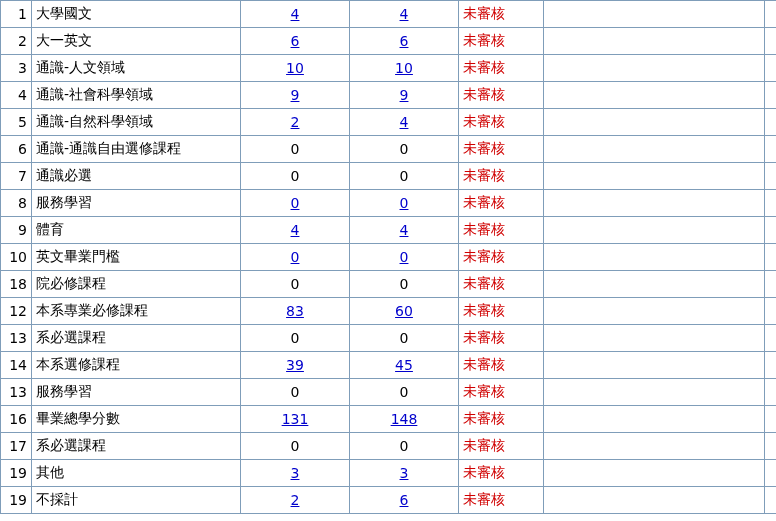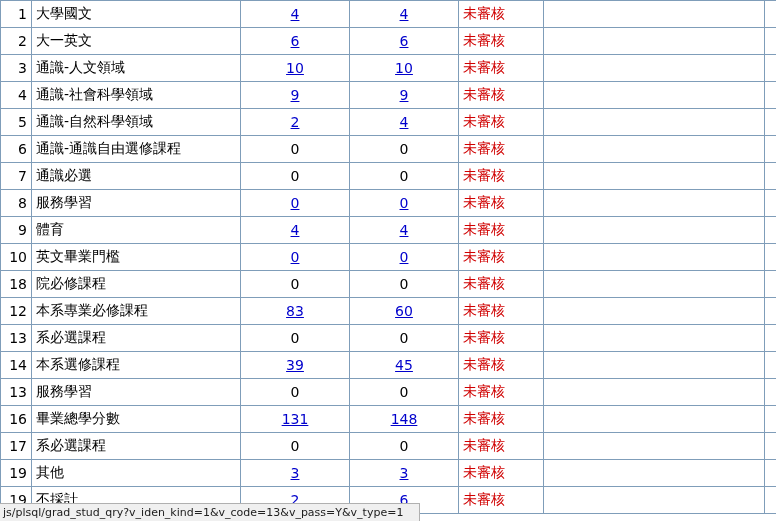--- a/index.html
+++ b/index.html
@@ -270,14 +270,13 @@
           <td class="c-idx">19</td>
           <td class="c-name">不採計</td>
           <td class="c-num"><a class="lk" href="#">2</a></td>
           <td class="c-num"><a class="lk" href="#">6</a></td>
           <td class="c-status">未審核</td>
           <td class="c-blank"></td>
           <td class="c-link"></td>
         </tr>
       </tbody>
   </table>
-  <div class="statusbar">js/plsql/grad_stud_qry?v_iden_kind=1&amp;v_code=13&amp;v_pass=Y&amp;v_type=1</div>
 </div>
 
 </body></html>

